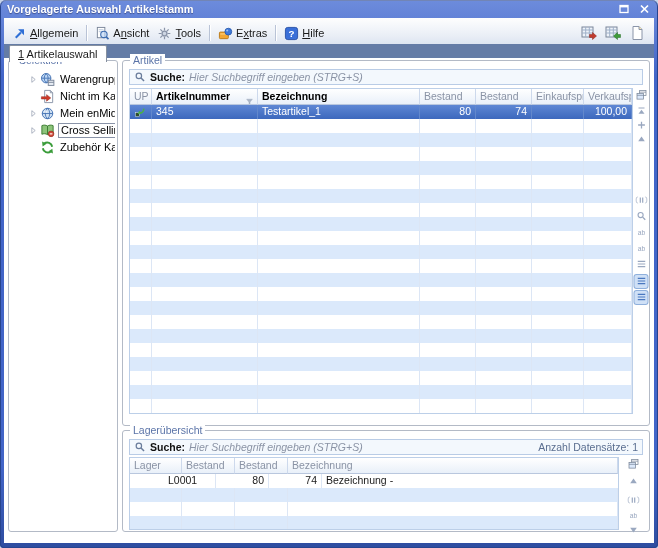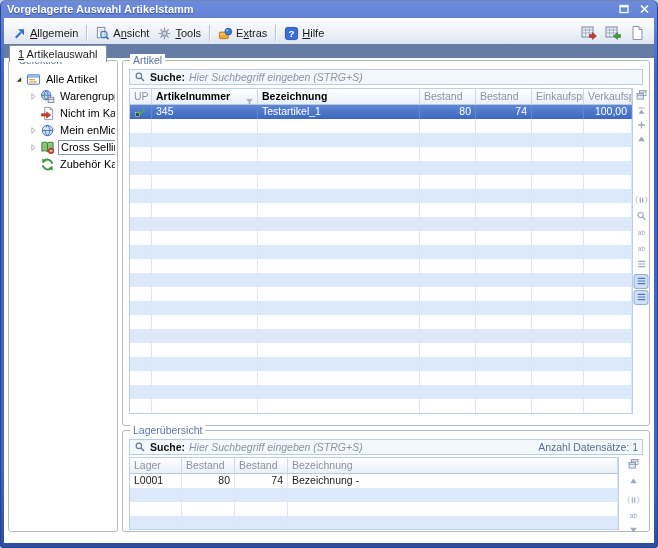--- a/index.html
+++ b/index.html
@@ -183,33 +183,20 @@
 
       <div class="tabstrip">
           <div class="tab active"><u>1</u> Artikelauswahl</div>
         </div>
 
       <div class="content">
 
         <div class="groupbox" style="left:4px; top:2px; width:110px; height:472px;">
           <span class="gb-label">Selektion</span>
           <div class="tree">
-              <div class="tree-row" style="padding-left: 3px;">
-                <span class="tree-exp">
-                  <svg viewBox="0 0 16 16" width="9" height="9">
-                    <polygon points="11,4 11,12 3,12" fill="#3a3a3a"></polygon>
-                  </svg>
-                </span>
-                <span class="icon tree-ico"><svg viewBox="0 0 16 16" width="100%" height="100%">
-                    <rect x="1.5" y="3" width="13" height="10" rx="1" fill="#fff" stroke="#3e6db0"></rect>
-                    <rect x="2" y="3.5" width="12" height="2.6" fill="#8fb3e8"></rect>
-                    <path d="M3.5 8.2h6M3.5 10.6h8" stroke="#e8a23c" stroke-width="1.3"></path>
-                  </svg></span>
-                <span class="tree-label">Alle Artikel</span>
-              </div>
               <div class="tree-row" style="padding-left: 17px;">
                 <span class="tree-exp">
                   <svg viewBox="0 0 16 16" width="9" height="9">
                     <polygon points="5,3 11,8 5,13" fill="#fff" stroke="#8a94a8" stroke-width="1.2"></polygon>
                   </svg>
                 </span>
                 <span class="icon tree-ico"><svg viewBox="0 0 16 16" width="100%" height="100%">
                     <circle cx="6.6" cy="6.6" r="5" fill="#bdd7f5" stroke="#3e6db0"></circle>
                     <path d="M1.8 6.6h9.6M6.6 1.8a6.5 6.5 0 0 1 0 9.6M6.6 1.8a6.5 6.5 0 0 0 0 9.6" stroke="#3e6db0" fill="none" stroke-width=".9"></path>
                     <rect x="8.8" y="8.8" width="6" height="5.5" fill="#e8edf5" stroke="#7a8699"></rect>
@@ -382,21 +369,21 @@
                   <circle cx="6.5" cy="6.5" r="3.6" fill="none" stroke="#6a7d9c" stroke-width="1.6"></circle>
                   <path d="M9.4 9.4 L13.4 13.4" stroke="#6a7d9c" stroke-width="2"></path>
                 </svg>
             </span>
             <span class="search-label">Suche:</span>
             <span class="search-placeholder">Hier Suchbegriff eingeben (STRG+S)</span>
             <span class="search-count">Anzahl Datensätze: 1</span>
           </div>
           <div class="grid" style="left:6px; top:26px; width:490px; height:73px;">
               <div class="g-head"><span class="g-hcell" style="width: 52px;">Lager</span><span class="g-hcell" style="width: 53px;">Bestand</span><span class="g-hcell" style="width: 53px;">Bestand Kalk.</span><span class="g-hcell" style="width: 330px;">Bezeichnung</span></div>
-              <div class="g-row"><span class="g-cell" style="width: 52px;">L0001</span><span class="g-cell al-right" style="width: 53px;">80</span><span class="g-cell al-right" style="width: 53px;">74</span><span class="g-cell" style="width: 330px;">Bezeichnung -</span></div>
+              <div class="g-row"><span class="g-cell" style="width: 52px; margin-left: 34px;">L0001</span><span class="g-cell al-right" style="width: 53px;">80</span><span class="g-cell al-right" style="width: 53px;">74</span><span class="g-cell" style="width: 330px;">Bezeichnung -</span></div>
               <div class="g-row stripe"><span class="g-cell" style="width: 52px;"></span><span class="g-cell al-right" style="width: 53px;"></span><span class="g-cell al-right" style="width: 53px;"></span><span class="g-cell" style="width: 330px;"></span></div>
               <div class="g-row"><span class="g-cell" style="width: 52px;"></span><span class="g-cell al-right" style="width: 53px;"></span><span class="g-cell al-right" style="width: 53px;"></span><span class="g-cell" style="width: 330px;"></span></div>
               <div class="g-row stripe"><span class="g-cell" style="width: 52px;"></span><span class="g-cell al-right" style="width: 53px;"></span><span class="g-cell al-right" style="width: 53px;"></span><span class="g-cell" style="width: 330px;"></span></div>
             </div>
           <div class="side-strip" style="left:498px; top:26px; width:24px; bottom:4px;">
               <div class="strip-btn" style="top: 1px;">
                 <span class="icon"><svg viewBox="0 0 16 16" width="100%" height="100%">
                     <rect x="5.5" y="2" width="8.5" height="6.5" fill="#fff" stroke="#7a8699"></rect>
                     <path d="M5.5 4.2h8.5" stroke="#7a8699"></path>
                     <rect x="2" y="6" width="8.5" height="7.5" fill="#dce9fb" stroke="#7a8699"></rect>

